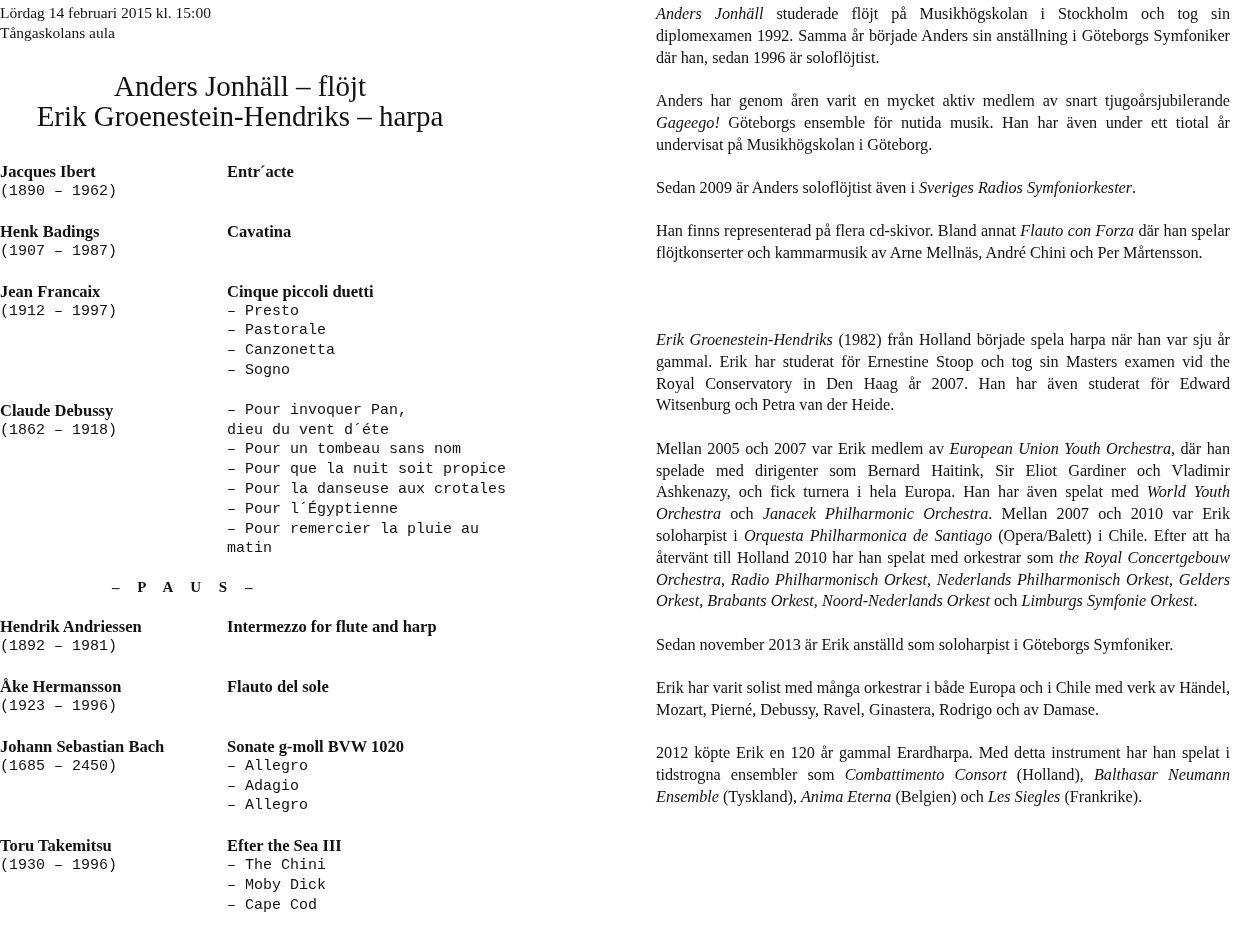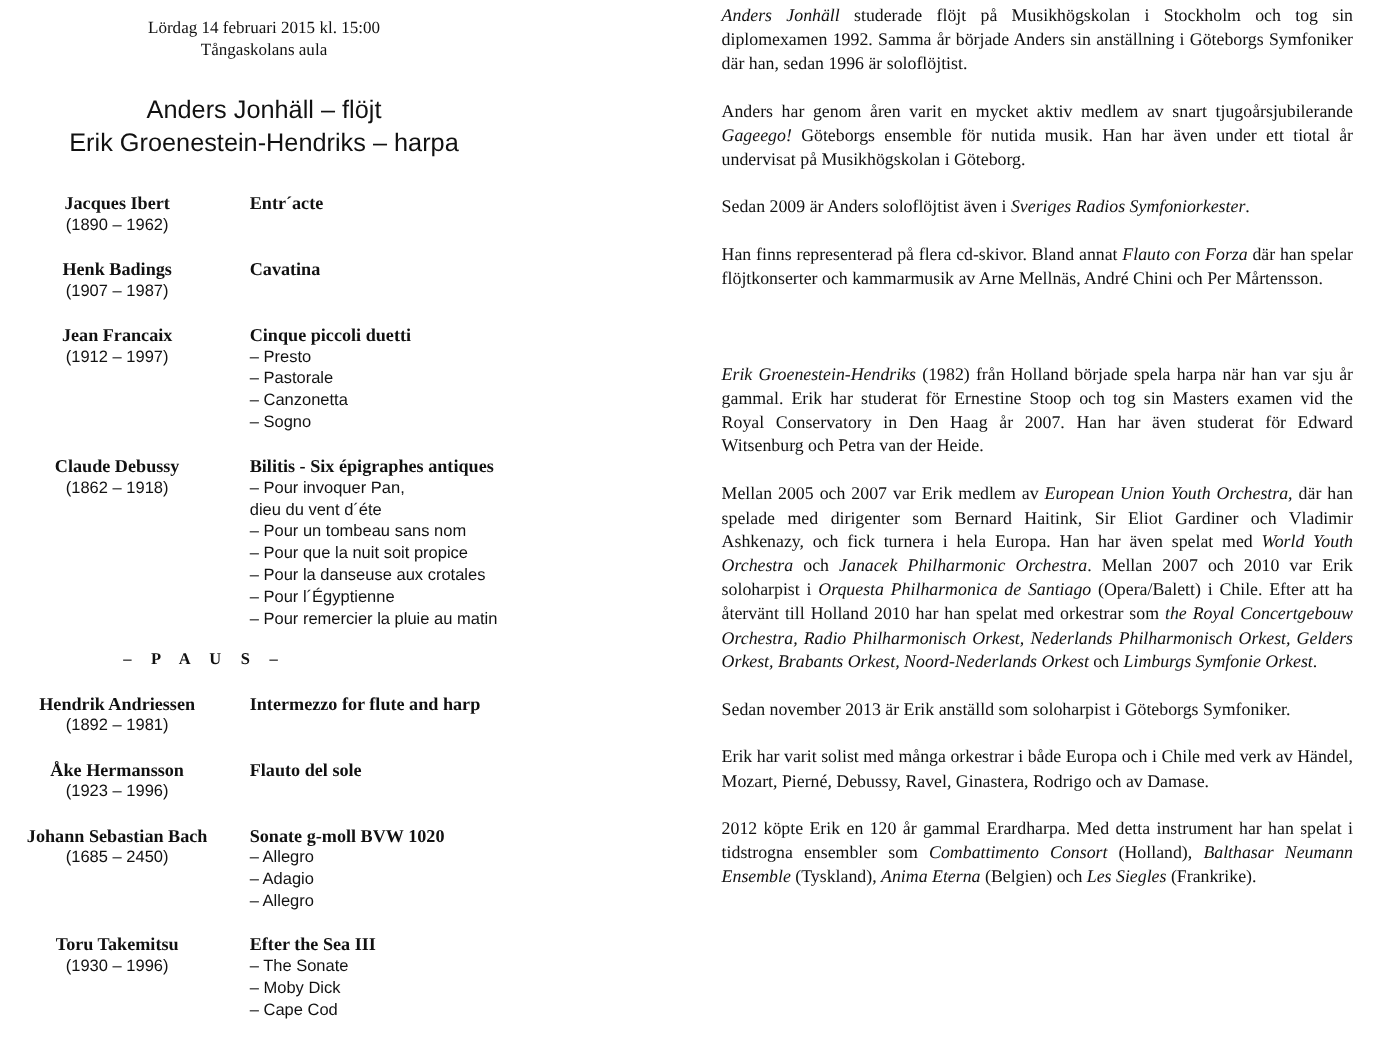--- a/index.html
+++ b/index.html
@@ -2,34 +2,34 @@
 <html><head>
 <meta charset="utf-8">
 <style>
   html, body { margin: 0; padding: 0; background: #ffffff; }
   body {
     width: 1257px; height: 945px; overflow: hidden; position: relative;
     font-family: "DejaVu Serif", "Liberation Serif", serif;
     color: #111111;
   }
   .left-col { position: absolute; left: 0; top: 0; width: 520px; }
-  .header { text-align: center; width: 480px; margin-top: 13px; }
+  .header { width: 480px; }
   .header .line { font-family: "Liberation Serif", serif; font-size: 15.5px; line-height: 20px; }
   .header .date { padding-top: 3px; }
   .performers { margin-top: 28px; text-align: center; width: 480px; }
-  .performers .perf { font-family: Liberation Sans, sans-serif; font-size: 23px; line-height: 30px; }
+  .performers .perf { font-family: Liberation Serif, serif; font-size: 29px; line-height: 30px; }
   .program { margin-top: 31px; }
   .piece { display: flex; margin-bottom: 20px; }
-  .composer-col { width: 227px; text-align: center; padding-right: 14px; box-sizing: border-box; }
+  .composer-col { width: 227px; text-align: left; padding-right: 14px; box-sizing: border-box; }
   .work-col { flex: 1; }
   .composer-name, .work-title {
     font-family: "Liberation Serif", serif; font-weight: bold; font-size: 16.5px; line-height: 20px;
   }
   .composer-years, .movement {
-    font-family: Liberation Sans, sans-serif; font-size: 15px; line-height: 19.8px;
+    font-family: Liberation Mono, monospace; font-size: 15px; line-height: 19.8px;
   }
   .paus {
     font-family: "Liberation Serif", serif; font-weight: bold; font-size: 15px;
     letter-spacing: 7px; text-align: left; padding-left: 112px; margin: -2px 0 20px 0; line-height: 20px;
   }
   .right-col {
     position: absolute; left: 656px; top: 4px; width: 574px;
     font-family: "Liberation Serif", serif; font-size: 16.2px; line-height: 21.8px;
     text-align: justify;
   }
@@ -82,21 +82,20 @@
             <div class="movement">– Canzonetta</div>
             <div class="movement">– Sogno</div>
           </div>
         </div>
         <div class="piece">
           <div class="composer-col">
             <div class="composer-name">Claude Debussy</div>
             <div class="composer-years">(1862 – 1918)</div>
           </div>
           <div class="work-col">
-            <div class="work-title">Bilitis - Six épigraphes antiques</div>
             <div class="movement">– Pour invoquer Pan,</div>
             <div class="movement indent">dieu du vent d´éte</div>
             <div class="movement">– Pour un tombeau sans nom</div>
             <div class="movement">– Pour que la nuit soit propice</div>
             <div class="movement">– Pour la danseuse aux crotales</div>
             <div class="movement">– Pour l´Égyptienne</div>
             <div class="movement">– Pour remercier la pluie au matin</div>
           </div>
         </div>
       </div>
@@ -132,21 +131,21 @@
             <div class="movement">– Allegro</div>
           </div>
         </div>
         <div class="piece">
           <div class="composer-col">
             <div class="composer-name">Toru Takemitsu</div>
             <div class="composer-years">(1930 – 1996)</div>
           </div>
           <div class="work-col">
             <div class="work-title">Efter the Sea III</div>
-            <div class="movement">– The Sonate</div>
+            <div class="movement">– The Chini</div>
             <div class="movement">– Moby Dick</div>
             <div class="movement">– Cape Cod</div>
           </div>
         </div>
       </div>
   </div>
 </div>
 
 <div class="right-col">
   <div id="bio-anders">

